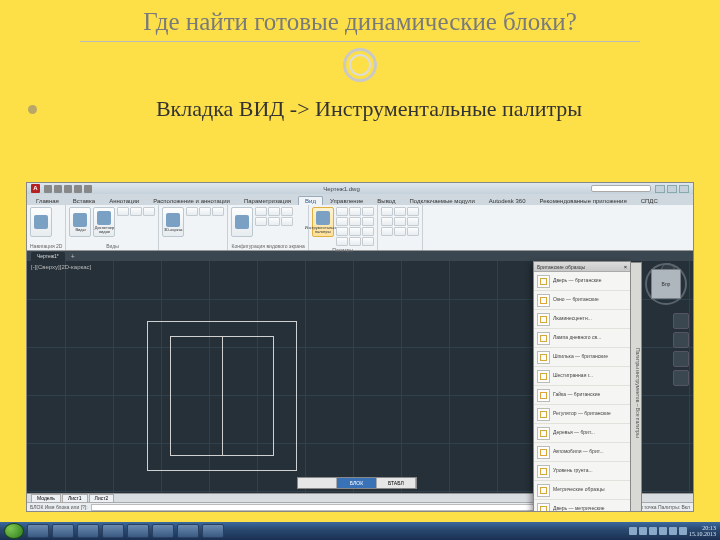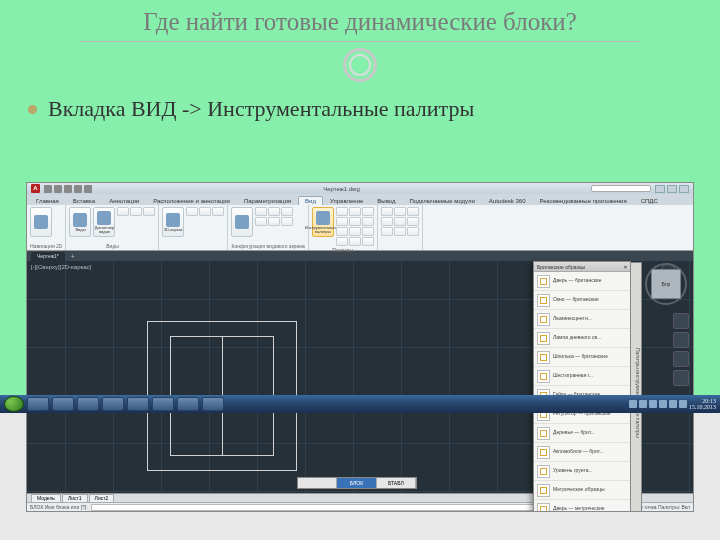--- a/index.html
+++ b/index.html
@@ -4,22 +4,22 @@
 <style>
   * { margin: 0; padding: 0; box-sizing: border-box; }
   body {
     width: 720px; height: 540px;
     background: #e8e8e8;
     font-family: Georgia, 'Times New Roman', serif;
     overflow: hidden;
     position: relative;
   }
   .slide {
-    width: 720px; height: 413px;
-    background: #86efac;
+    width: 720px; height: 540px;
+    background: #fde047;
     position: relative;
   }
   .title-block {
     text-align: center;
     padding: 6px 20px 2px;
     color: #7a7a7a;
     font-size: 25px;
     line-height: 1.25;
   }
   .title-underline {
@@ -39,20 +39,21 @@
     position: absolute;
     inset: 3px;
     border: 2px solid #dcdcdc;
     border-radius: 50%;
   }
   .bullet-line {
     font-size: 22px;
     color: #333;
     padding: 4px 30px 10px 48px;
     position: relative;
+    text-align: center;
   }
   .bullet-line::before {
     content: '';
     position: absolute;
     left: 28px; top: 13px;
     width: 9px; height: 9px;
     background: #b9a76a;
     border-radius: 50%;
   }
   .screenshot {

